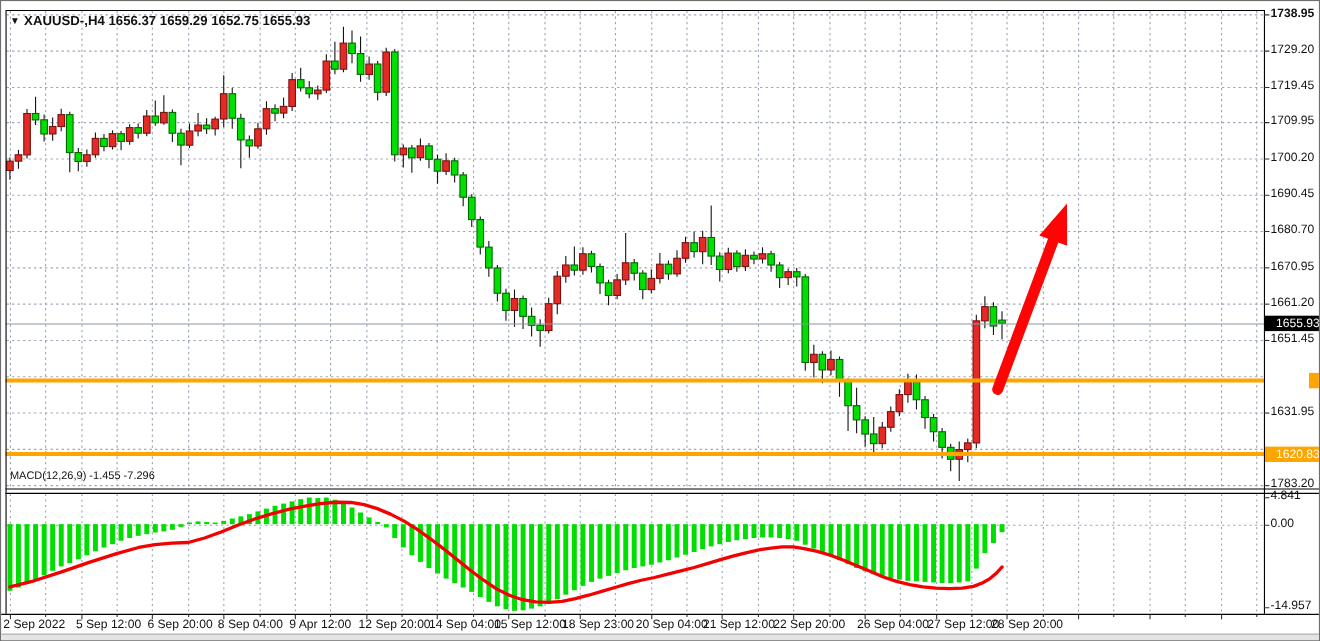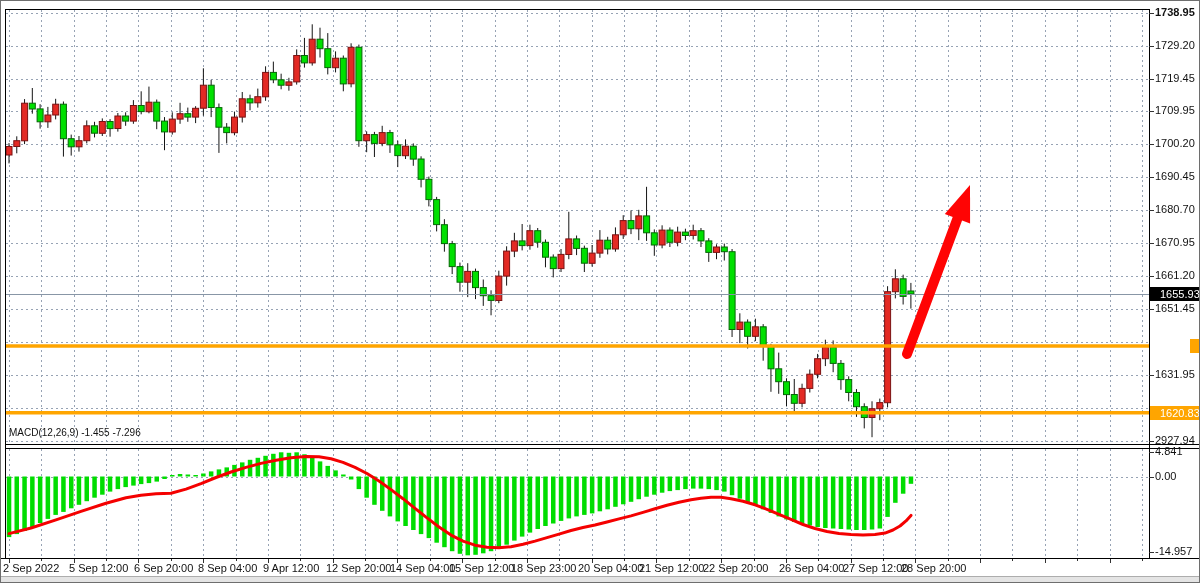--- a/index.html
+++ b/index.html
@@ -530,36 +530,39 @@
         <line x1="1076.5" y1="558" x2="1076.5" y2="560"></line>
         <line x1="1109.5" y1="558" x2="1109.5" y2="562"></line>
         <line x1="1141.5" y1="558" x2="1141.5" y2="560"></line>
       </g>
       <g fill="#ff0404">
         <line x1="906" y1="353" x2="958.5210016365348" y2="212.1103289432638" stroke="#ff0404" stroke-width="10" stroke-linecap="round"></line>
         <polygon points="969.0,184.0 969.1,222.4 943.8,213.0"></polygon>
       </g>
     </svg>
 
+  <div class="abs chart-title">
+    <span class="tri">▼</span><span>XAUUSD-,H4 1656.37 1659.29 1652.75 1655.93</span>
+  </div>
 
   <div class="abs macd-title">MACD(12,26,9) -1.455 -7.296</div>
 
   <div id="labels-layer">
       <div class="abs pr-label" style="top: 5px; font-weight: bold;">1738.95</div>
       <div class="abs pr-label" style="top: 37.992px;">1729.20</div>
       <div class="abs pr-label" style="top: 70.9841px;">1719.45</div>
       <div class="abs pr-label" style="top: 103.13px;">1709.95</div>
       <div class="abs pr-label" style="top: 136.122px;">1700.20</div>
       <div class="abs pr-label" style="top: 169.114px;">1690.45</div>
       <div class="abs pr-label" style="top: 202.106px;">1680.70</div>
       <div class="abs pr-label" style="top: 235.098px;">1670.95</div>
       <div class="abs pr-label" style="top: 268.09px;">1661.20</div>
       <div class="abs pr-label" style="top: 301.082px;">1651.45</div>
       <div class="abs pr-label" style="top: 367.067px;">1631.95</div>
-      <div class="abs pr-label" style="top: 433.051px;">2927.94</div>
+      <div class="abs pr-label" style="top: 433.051px;">1783.20</div>
       <div class="abs pr-label" style="top: 444.053px;">4.841</div>
       <div class="abs pr-label" style="top: 468.5px;">0.00</div>
       <div class="abs pr-label" style="top: 544.033px;">-14.957</div>
       <div class="abs t-label" style="left: 2px;">2 Sep 2022</div>
       <div class="abs t-label" style="left: 68px;">5 Sep 12:00</div>
       <div class="abs t-label" style="left: 133px;">6 Sep 20:00</div>
       <div class="abs t-label" style="left: 197px;">8 Sep 04:00</div>
       <div class="abs t-label" style="left: 262px;">9 Apr 12:00</div>
       <div class="abs t-label" style="left: 325px;">12 Sep 20:00</div>
       <div class="abs t-label" style="left: 389px; text-align: right;">14 Sep 04:00</div>

